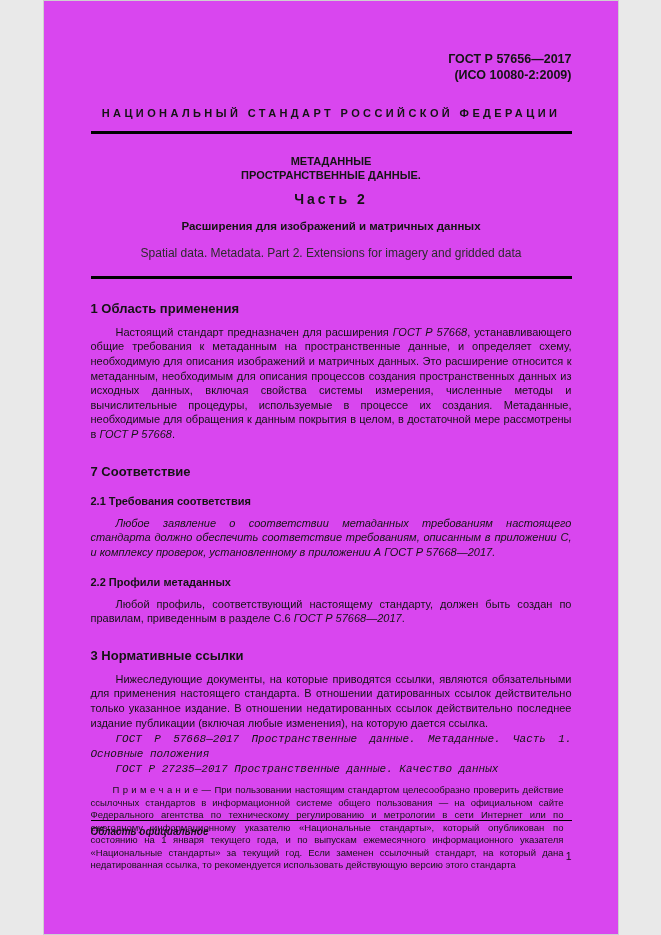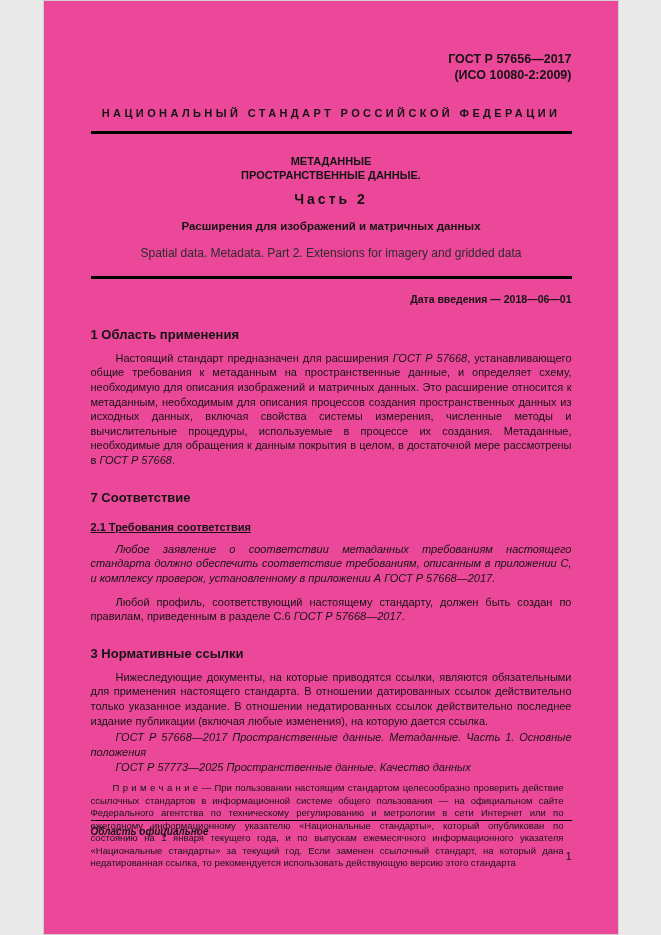--- a/index.html
+++ b/index.html
@@ -1,21 +1,21 @@
 <!DOCTYPE html>
 <html><head>
 <meta charset="utf-8">
 <style>
   * { box-sizing: border-box; }
   html, body { margin: 0; padding: 0; background: #e9e9e9; }
   .page {
     width: 576px;
     height: 935px;
     margin: 0 auto;
-    background: #ec4899;
+    background: #d946ef;
     position: relative;
     font-family: "Liberation Sans", sans-serif;
     color: #141414;
     border: 1px solid #cfcfcf;
     overflow: hidden;
   }
   .content { padding: 50px 46px 0 47px; }
 
   .doc-number {
     text-align: right;
@@ -69,37 +69,37 @@
 
   .h1 {
     margin: 22px 0 0 0;
     font-size: 13px;
     font-weight: bold;
   }
   .h2 {
     margin: 16px 0 0 0;
     font-size: 11px;
     font-weight: bold;
-    text-decoration: underline;
   }
   p.body-text {
     margin: 9px 0 0 0;
     font-size: 11px;
     line-height: 1.33;
     text-align: justify;
     text-indent: 25px;
   }
   p.italic { font-style: italic; }
   p.ref-line {
     margin: 0;
     font-size: 11px;
     line-height: 1.33;
     font-style: italic;
     text-indent: 25px;
     text-align: justify;
+    font-family: Liberation Mono, monospace;
   }
   .refs { margin-top: 2px; }
   p.note {
     margin: 8px 8px 0 0;
     font-size: 9.5px;
     line-height: 1.32;
     text-align: justify;
     text-indent: 22px;
   }
 
@@ -142,36 +142,36 @@
         <div>МЕТАДАННЫЕ</div>
         <div>ПРОСТРАНСТВЕННЫЕ ДАННЫЕ.</div>
       </div>
       <div class="part-label">Часть 2</div>
       <div class="subtitle-ru">Расширения для изображений и матричных данных</div>
       <div class="subtitle-en">Spatial data. Metadata. Part 2. Extensions for imagery and gridded data</div>
     </div>
 
     <div class="rule-thick rule-2"></div>
 
-    <div class="effective-date">Дата введения — 2018—06—01</div>
 
     <h2 class="h1">1 Область применения</h2>
     <p class="body-text"><span>Настоящий стандарт предназначен для расширения </span><i>ГОСТ Р 57668</i><span>, устанавливающего общие требования к метаданным на пространственные данные, и определяет схему, необходимую для описания изображений и матричных данных. Это расширение относится к метаданным, необходимым для описания процессов создания пространственных данных из исходных данных, включая свойства системы измерения, численные методы и вычислительные процедуры, используемые в процессе их создания. Метаданные, необходимые для обращения к данным покрытия в целом, в достаточной мере рассмотрены в </span><i>ГОСТ Р 57668</i><span>.</span></p>
 
     <h2 class="h1">7 Соответствие</h2>
     <h3 class="h2">2.1 Требования соответствия</h3>
     <p class="body-text italic">Любое заявление о соответствии метаданных требованиям настоящего стандарта должно обеспечить соответствие требованиям, описанным в приложении С, и комплексу проверок, установленному в приложении А ГОСТ Р 57668—2017.</p>
 
+    <h3 class="h2">2.2 Профили метаданных</h3>
     <p class="body-text"><span>Любой профиль, соответствующий настоящему стандарту, должен быть создан по правилам, приведенным в разделе С.6 </span><i>ГОСТ Р 57668—2017</i><span>.</span></p>
 
     <h2 class="h1">3 Нормативные ссылки</h2>
     <p class="body-text">Нижеследующие документы, на которые приводятся ссылки, являются обязательными для применения настоящего стандарта. В отношении датированных ссылок действительно только указанное издание. В отношении недатированных ссылок действительно последнее издание публикации (включая любые изменения), на которую дается ссылка.</p>
     <div class="refs">
       <p class="ref-line">ГОСТ Р 57668—2017 Пространственные данные. Метаданные. Часть 1. Основные положения</p>
-      <p class="ref-line">ГОСТ Р 57773—2025 Пространственные данные. Качество данных</p>
+      <p class="ref-line">ГОСТ Р 27235—2017 Пространственные данные. Качество данных</p>
     </div>
     <p class="note"><span>П р и м е ч а н и е — </span><span>При пользовании настоящим стандартом целесообразно проверить действие ссылочных стандартов в информационной системе общего пользования — на официальном сайте Федерального агентства по техническому регулированию и метрологии в сети Интернет или по ежегодному информационному указателю «Национальные стандарты», который опубликован по состоянию на 1 января текущего года, и по выпускам ежемесячного информационного указателя «Национальные стандарты» за текущий год. Если заменен ссылочный стандарт, на который дана недатированная ссылка, то рекомендуется использовать действующую версию этого стандарта</span></p>
 
   </div>
 
   <div class="footer">
     <div class="rule-thin"></div>
     <div class="edition-note">Область официальное</div>
     <div class="page-number">1</div>
   </div>

